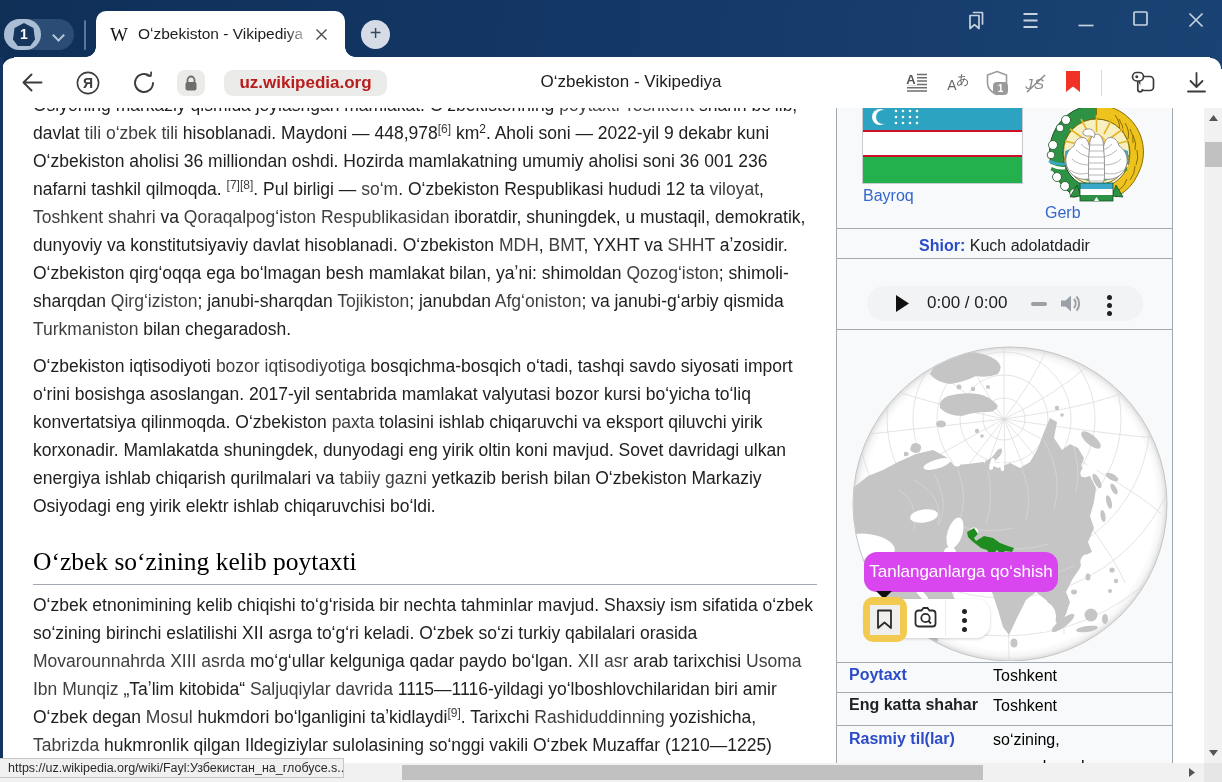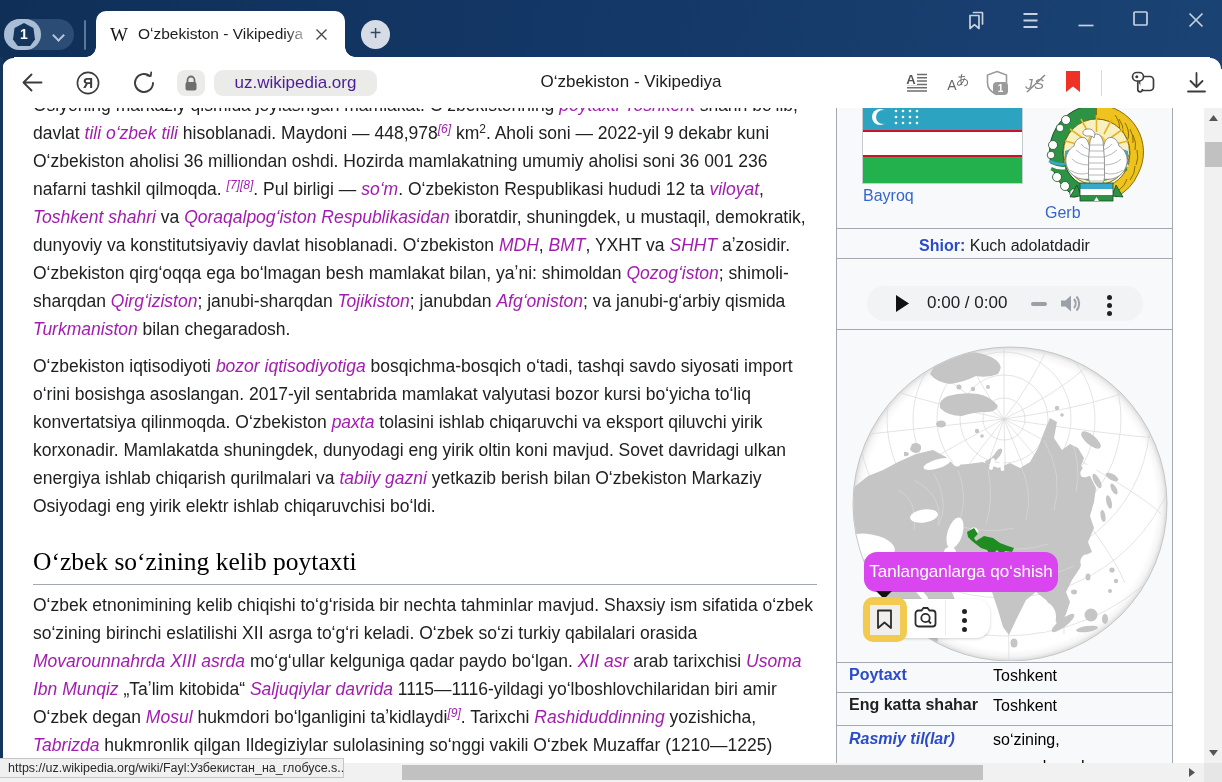--- a/index.html
+++ b/index.html
@@ -21,29 +21,29 @@
 #tabfav { position:absolute; left:14px; top:13px; font-family:"Liberation Serif",serif; font-size:19px; color:#111; }
 #tabtitle { position:absolute; left:42px; top:14px; width:176px; font-size:15.5px; color:#1d1d1f; white-space:nowrap; overflow:hidden;
   -webkit-mask-image:linear-gradient(90deg,#000 148px,rgba(0,0,0,0) 174px); }
 #tabclose { position:absolute; left:218px; top:15px; font-size:16px; color:#4a4a4a; }
 #plusbtn { left:361px; top:20px; width:29px; height:29px; border-radius:50%; background:#d5dce6; color:#33475e; font-size:20px; text-align:center; line-height:27px; }
 
 #toolbar { left:0; top:57px; width:1222px; height:51px; background:#fff; }
 #navtitle { left:400px; top:15px; width:462px; text-align:center; font-size:17px; color:#202020; }
 .chip { position:absolute; top:13px; height:26px; background:#ebebe9; border-radius:8px; }
 #lockchip { left:177px; width:28px; }
-#urlchip { left:214px; width:163px; border-radius:9px; color:#4c1d95; font-size:17px; text-align:center; line-height:25px; }
+#urlchip { left:224px; width:163px; border-radius:9px; color:#b91c1c; font-size:17px; text-align:center; line-height:25px;font-weight:bold; }
 #cornL { left:0; top:57px; width:14px; height:13px; background:radial-gradient(circle at 14px 13px, #ffffff 11.5px, #0f2f55 12.5px); }
 #cornR { left:1210px; top:57px; width:12px; height:12px; background:radial-gradient(circle at 0px 12px, #ffffff 10.5px, #1b4270 11.5px); }
 #leftborder { left:0; top:57px; width:3px; height:725px; background:#14355d; }
 
 #page { left:0; top:108px; width:1222px; height:674px; background:#fff; overflow:hidden; }
 #leftstrip { left:0; top:0; width:3px; height:674px; background:#14355d; }
 #article { left:33px; top:-17.5px; width:784px; font-size:17.5px; line-height:28px; color:#202122; }
-#article a { color:#a21caf; text-decoration:none;font-style:italic; }
+#article a { color:#404040; text-decoration:none; }
 #article p { margin:0; }
 #article sup { font-size:12px; line-height:0; vertical-align:baseline; position:relative; top:-6px; }
 #h2x { font-family:"Liberation Serif",serif; font-weight:normal; font-size:25.5px; color:#000; border-bottom:1px solid #a2a9b1; padding-bottom:8px; }
 
 #infobox { left:836px; top:-20px; width:337px; height:700px; background:#f8f9fa; border:1px solid #a2a9b1; }
 .iblink { font-size:16px; color:#3366cc; }
 .iblink2 { color:#3366cc; }
 .ibline { left:837px; width:335px; height:1px; background:#a2a9b1; }
 .ibcenter { left:837px; width:335px; text-align:center; font-size:16px; }
 .ibbold { font-weight:bold; color:#2b4bc8; }
@@ -382,21 +382,21 @@
       <div style="width:5px;height:5px;border-radius:50%;background:#222;margin-top:4px;"></div>
     </div>
 
     <div class="abs ibline" style="top:553.5px;"></div>
     <div class="abs ibrowlab" style="top:558px;">Poytaxt</div>
     <div class="abs ibrowval" style="top:558px;">Toshkent</div>
     <div class="abs ibline" style="top:583.5px;"></div>
     <div class="abs ibrowlab" style="top:588px;color:#202122;">Eng katta shahar</div>
     <div class="abs ibrowval" style="top:588px;">Toshkent</div>
     <div class="abs ibline" style="top:617px;"></div>
-    <div class="abs ibrowlab" style="top:622px;font-style:italic;">Rasmiy til(lar)</div>
+    <div class="abs ibrowlab" style="top:622px;">Rasmiy til(lar)</div>
     <div class="abs ibrowval" style="top:622px;">soʻzining,</div>
     <div class="abs ibrowval" style="top:649px;">qoraqalpoqcha</div>
     <div class="abs" id="vsb">
       <svg style="position:absolute;left:5px;top:7px;" width="9" height="6" viewBox="0 0 9 6">
           <path d="M4.5 0 L9 6 H0 z" fill="#555555"></path>
         </svg>
       <div id="vthumb" style="position:absolute;left:1px;top:34px;width:17px;height:25px;background:#c1c1c1;"></div>
       <svg style="position:absolute;left:5px;top:642px;" width="9" height="6" viewBox="0 0 9 6">
           <path d="M4.5 6 L9 0 H0 z" fill="#555555"></path>
         </svg>

